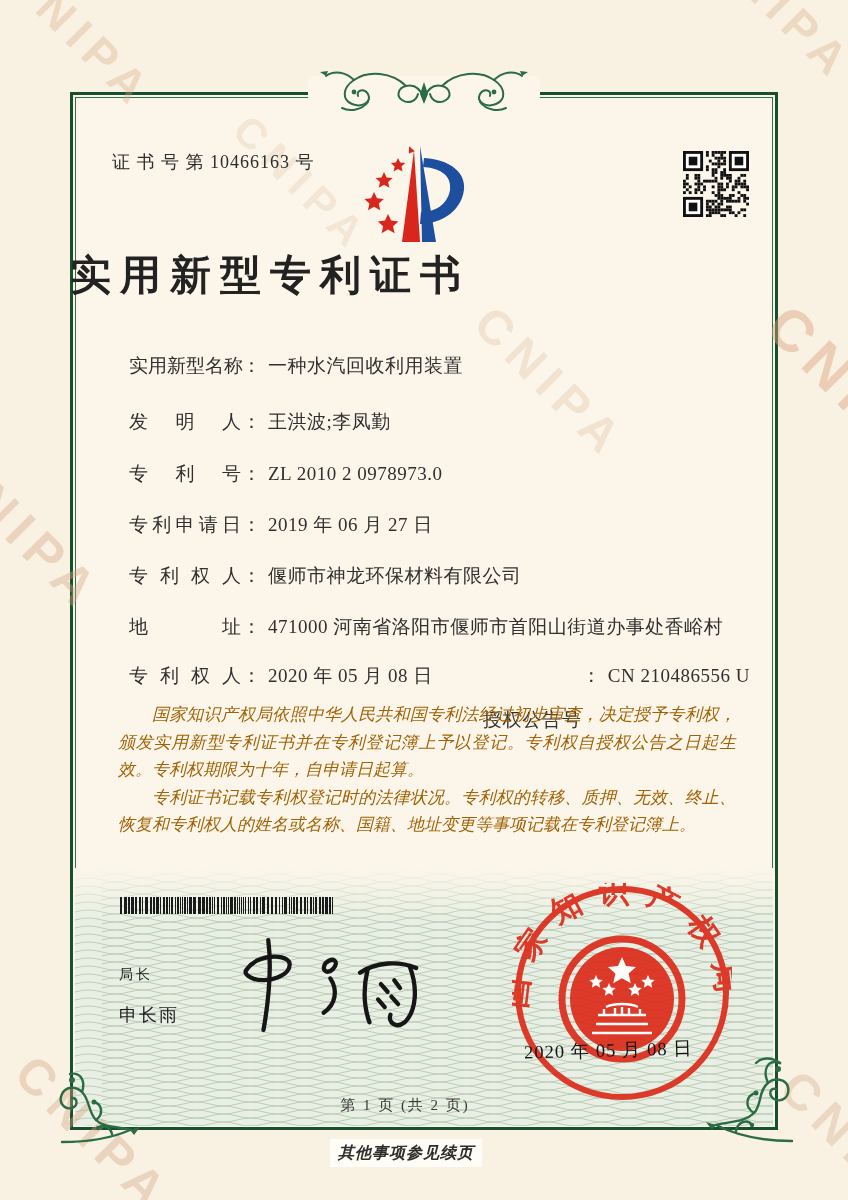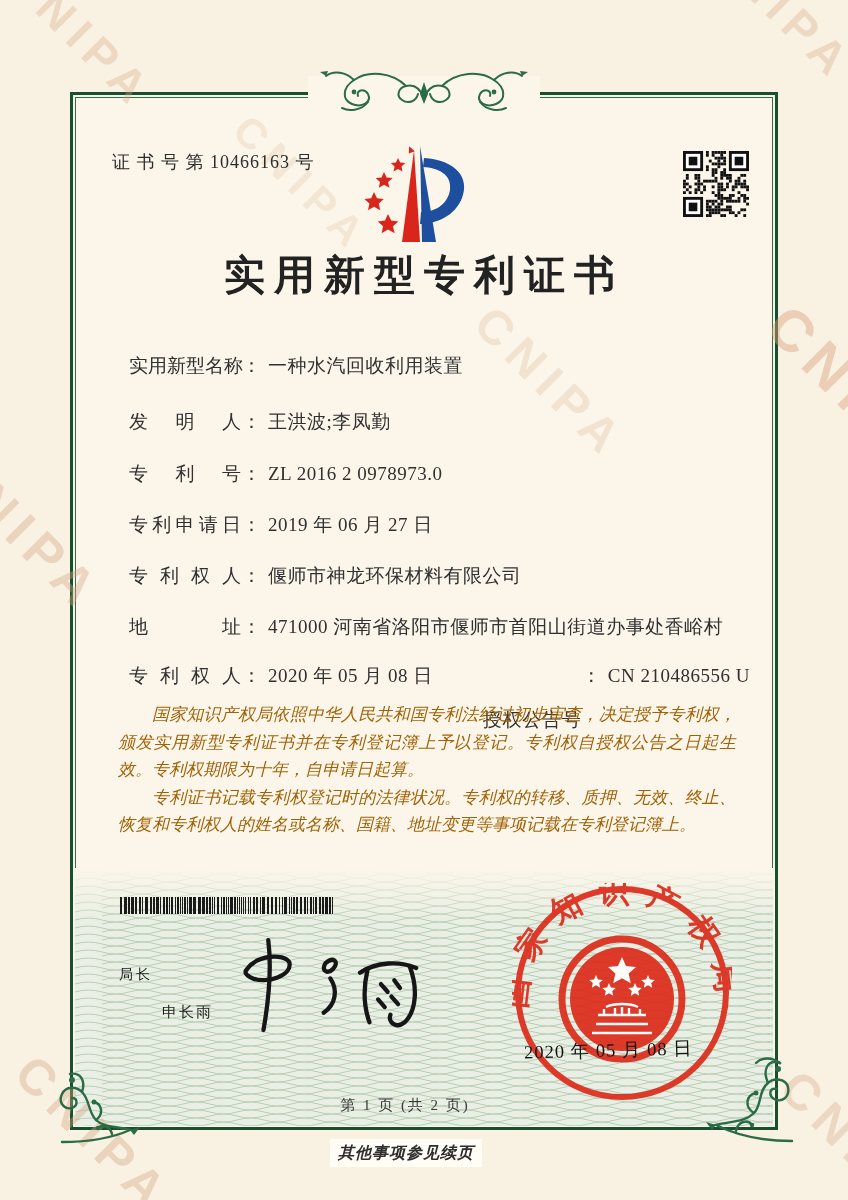--- a/index.html
+++ b/index.html
@@ -23,21 +23,21 @@
   }
   .frame-inner{
     position:absolute;inset:2px;border:1px solid #2e7046;
   }
   .content{position:absolute;left:0;top:0;width:772px;height:1200px;z-index:3;}
   .cert-no{
     position:absolute;left:112px;top:150px;
     font-size:18px;color:#2c2c2c;letter-spacing:1px;
   }
   .title{
-    position:absolute;left:70px;top:248px;width:708px;text-align:center;
+    position:absolute;left:70px;top:248px;width:708px;text-align:left;
     font-size:41px;font-weight:700;color:#222;letter-spacing:9px;
   }
   .row{position:absolute;left:129px;font-size:19px;color:#303030;white-space:nowrap;}
   .row .lbl{
     display:inline-block;width:112px;text-align:justify;text-align-last:justify;
     vertical-align:top;
   }
   .row .colon{margin-left:1px;}
   .row .val{margin-left:7px;letter-spacing:.5px;}
   .row .grp2{margin-left:50px;}
@@ -47,22 +47,22 @@
     font-size:17px;line-height:27.5px;color:#a16207;
     font-style:italic;text-align:justify;
   }
   .body-text p{margin:0;text-indent:2em;}
   .wavezone{position:absolute;left:75px;top:868px;width:698px;height:258px;z-index:1;}
   .wave-fade{position:absolute;left:0;top:0;width:100%;height:52px;
     background:linear-gradient(#fcf6ea,rgba(252,246,234,0));}
   .barcode{position:absolute;left:120px;top:897px;width:218px;height:17px;z-index:3;}
   .sign-title{position:absolute;left:119px;top:966px;font-size:14px;color:#1d1d1d;letter-spacing:3px;z-index:3;
     font-family:"Liberation Sans","DejaVu Sans",sans-serif;}
-  .sign-name{position:absolute;left:119px;top:1003px;font-size:15px;color:#1d1d1d;letter-spacing:2px;z-index:3;
-    font-family:"Liberation Sans","DejaVu Sans",sans-serif;margin-left:43px;}
+  .sign-name{position:absolute;left:119px;top:1003px;font-size:18px;color:#1d1d1d;letter-spacing:2px;z-index:3;
+    font-family:"Liberation Sans","DejaVu Sans",sans-serif;}
   .signature{position:absolute;left:232px;top:933px;z-index:3;}
   .seal{position:absolute;left:512px;top:883px;z-index:3;}
   .seal-date{
     position:absolute;left:524px;top:1037px;width:200px;z-index:4;
     font-size:18.5px;color:#141414;letter-spacing:1px;transform:rotate(-1.5deg);
     white-space:nowrap;
   }
   .page-footer{
     position:absolute;left:70px;top:1096px;width:670px;text-align:center;z-index:3;
     font-size:15px;color:#3a3a3a;letter-spacing:2px;
@@ -357,21 +357,21 @@
 
   <div class="title">实用新型专利证书</div>
 
   <div class="row" style="top:353px">
     <span class="lbl">实用新型名称</span><span class="colon">：</span><span class="val">一种水汽回收利用装置</span>
   </div>
   <div class="row" style="top:409px">
     <span class="lbl">发明人</span><span class="colon">：</span><span class="val">王洪波;李凤勤</span>
   </div>
   <div class="row" style="top:461px">
-    <span class="lbl">专利号</span><span class="colon">：</span><span class="val">ZL 2016 2 0978973.0</span>
+    <span class="lbl">专利号</span><span class="colon">：</span><span class="val">ZL 2010 2 0978973.0</span>
   </div>
   <div class="row" style="top:512px">
     <span class="lbl">专利申请日</span><span class="colon">：</span><span class="val">2019 年 06 月 27 日</span>
   </div>
   <div class="row" style="top:563px">
     <span class="lbl">专利权人</span><span class="colon">：</span><span class="val">偃师市神龙环保材料有限公司</span>
   </div>
   <div class="row" style="top:614px">
     <span class="lbl">地址</span><span class="colon">：</span><span class="val">471000 河南省洛阳市偃师市首阳山街道办事处香峪村</span>
   </div>

